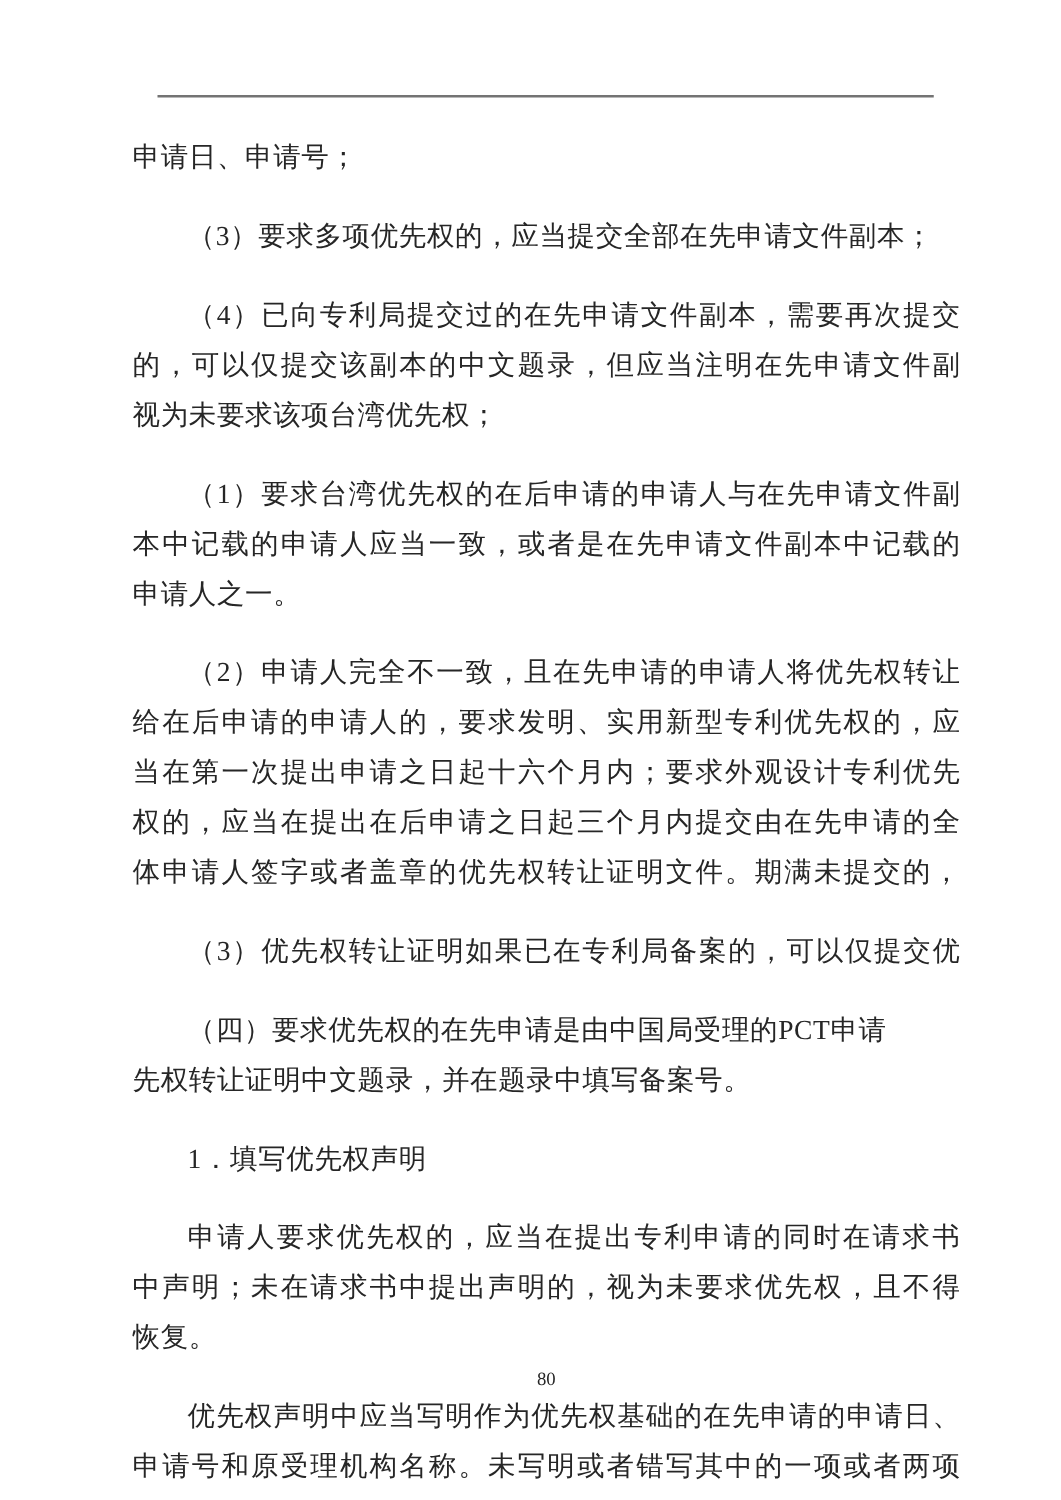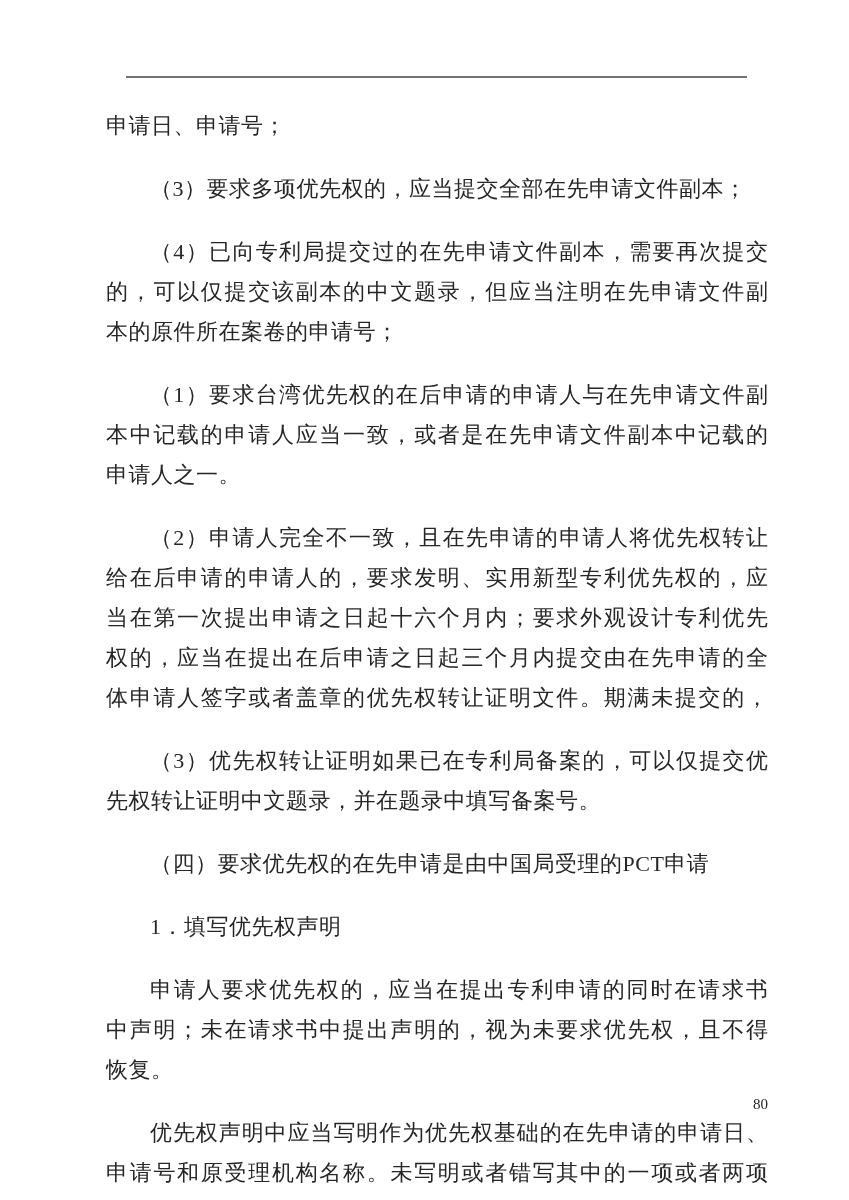--- a/index.html
+++ b/index.html
@@ -63,21 +63,21 @@
   .line.justify span {
     display: inline-block;
   }
   .pagenum {
     position: absolute;
     left: 106px;
     top: 1092px;
     width: 662px;
     height: 24px;
     line-height: 24px;
-    text-align: right;
+    text-align: center;
     font-size: 15px;
     color: var(--text-color);
   }
 </style>
 </head>
 <body>
 
 <div class="page">
   <div class="header-rule"></div>
   <div class="textblock" id="textblock">
@@ -135,21 +135,21 @@
         <span>注</span>
         <span>明</span>
         <span>在</span>
         <span>先</span>
         <span>申</span>
         <span>请</span>
         <span>文</span>
         <span>件</span>
         <span>副</span>
       </div>
-      <div class="line">本的原件所在案卷的申请号；</div>
+      <div class="line">视为未要求该项台湾优先权；</div>
       <div class="line indent justify">
         <span>（</span>
         <span>1</span>
         <span>）</span>
         <span>要</span>
         <span>求</span>
         <span>台</span>
         <span>湾</span>
         <span>优</span>
         <span>先</span>
@@ -374,22 +374,22 @@
         <span>案</span>
         <span>的</span>
         <span>，</span>
         <span>可</span>
         <span>以</span>
         <span>仅</span>
         <span>提</span>
         <span>交</span>
         <span>优</span>
       </div>
+      <div class="line indent">（四）要求优先权的在先申请是由中国局受理的PCT申请</div>
       <div class="line">先权转让证明中文题录，并在题录中填写备案号。</div>
-      <div class="line indent">（四）要求优先权的在先申请是由中国局受理的PCT申请</div>
       <div class="line indent">1．填写优先权声明</div>
       <div class="line indent justify">
         <span>申</span>
         <span>请</span>
         <span>人</span>
         <span>要</span>
         <span>求</span>
         <span>优</span>
         <span>先</span>
         <span>权</span>

